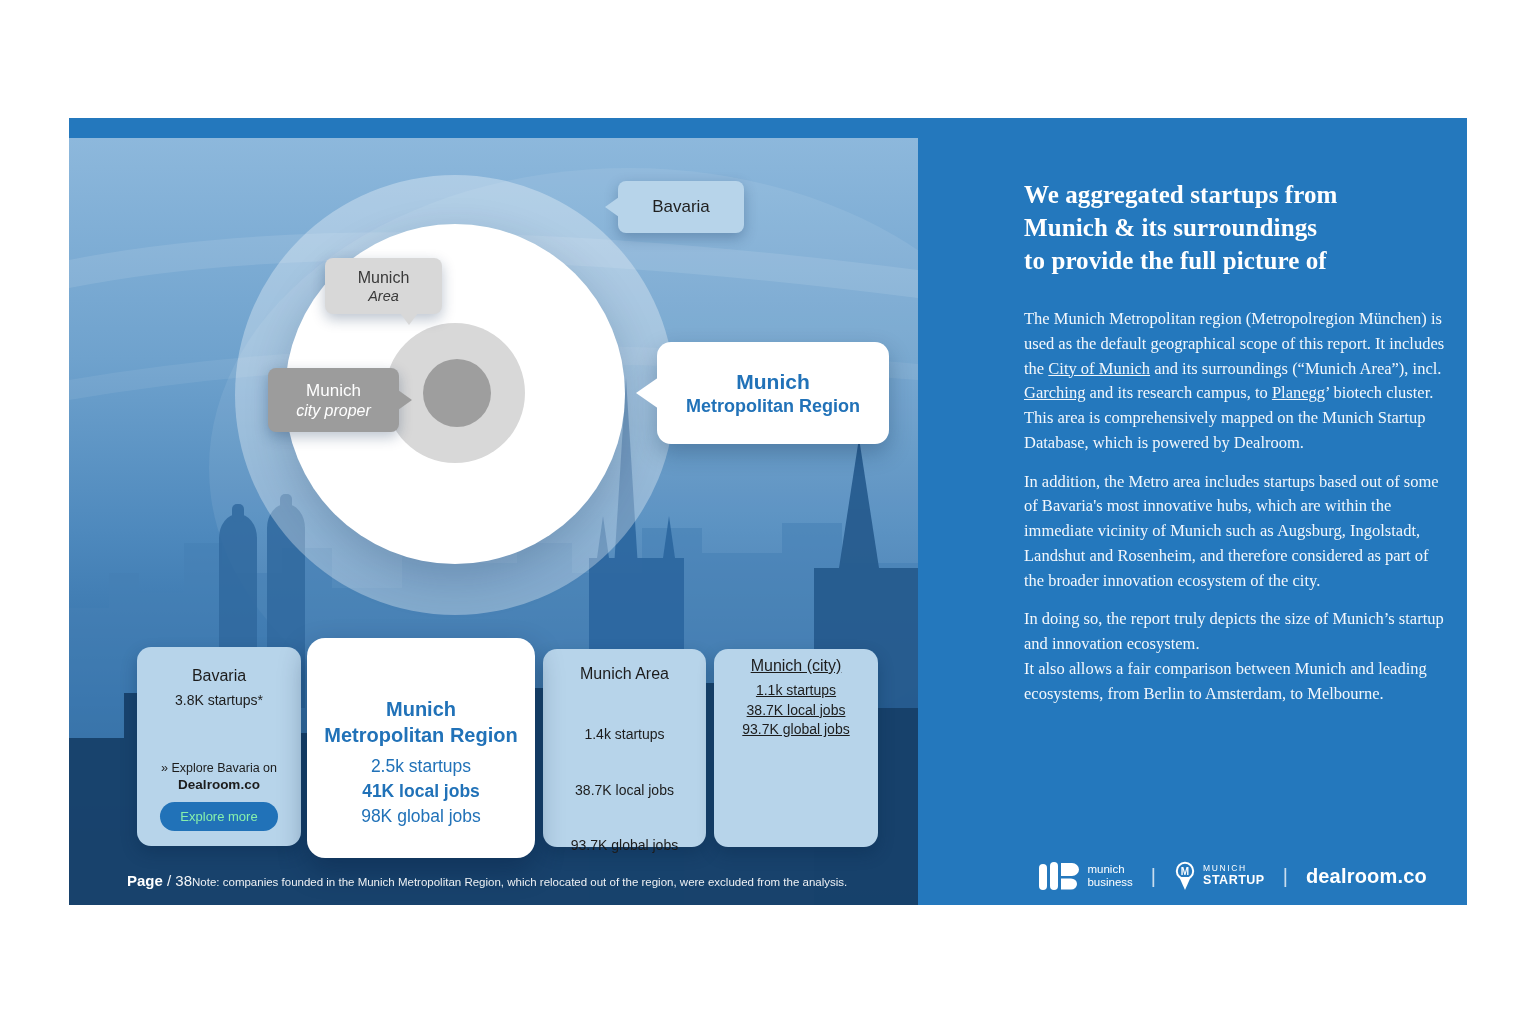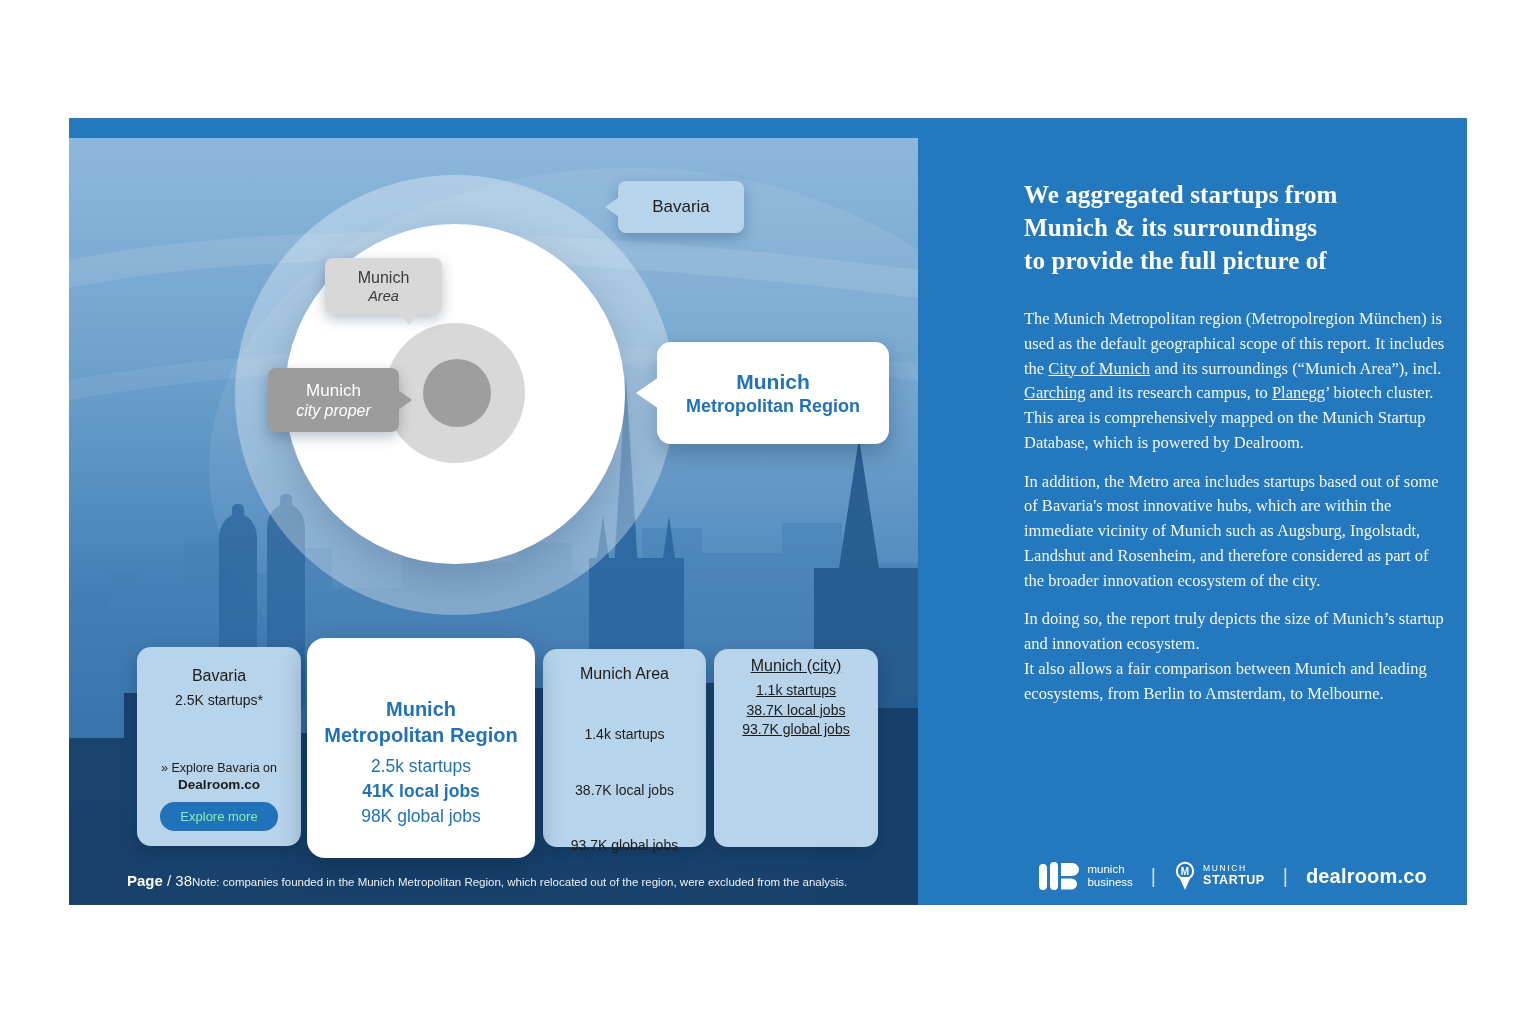--- a/index.html
+++ b/index.html
@@ -149,21 +149,21 @@
       <span>Munich</span>
       <span class="tt-line2">city proper</span>
     </div>
     <div class="tooltip callout-metro">
       <span class="cm-l1">Munich</span>
       <span class="cm-l2">Metropolitan Region</span>
     </div>
 
     <div class="card card-bavaria">
       <div class="card-title">Bavaria</div>
-      <div class="card-stat stat-first">2.5K startups*</div>
+      <div class="card-stat stat-first">3.8K startups*</div>
       <div class="spacer"></div>
       <div class="explore">» Explore Bavaria on</div>
       <div class="explore-target">Dealroom.co</div>
       <button class="btn">Explore more</button>
     </div>
 
     <div class="card card-metro">
       <div class="cm-title">Munich</div>
       <div class="cm-title">Metropolitan Region</div>
       <div class="cm-stat stat-first">2.5k startups</div>

